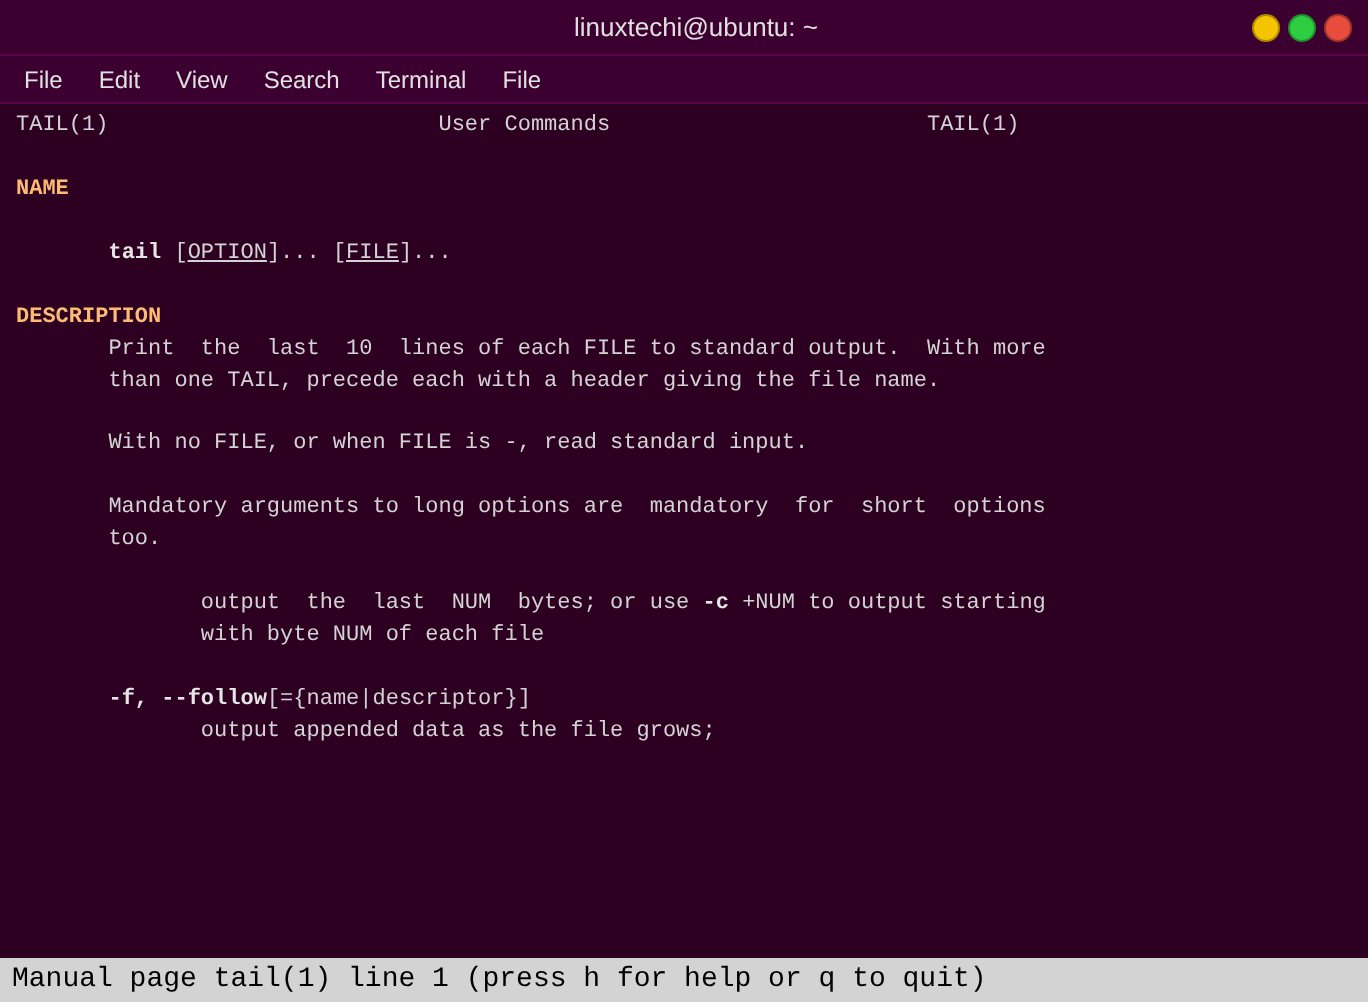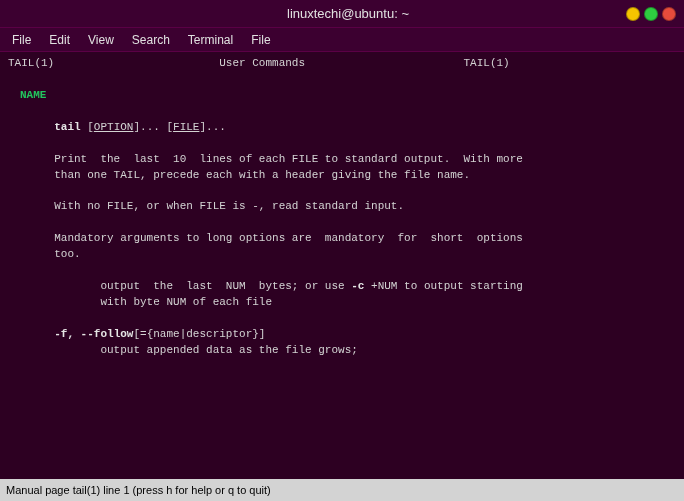--- a/index.html
+++ b/index.html
@@ -73,41 +73,40 @@
       font-size: 11px;
       line-height: 1.45;
     }
 
     .line {
       white-space: pre;
       color: #d3d3d3;
     }
     .line.bold {
       font-weight: bold;
-      color: #22c55e;
-      margin-left: 12px;
+      color: #fdba74;
     }
     .underline {
       text-decoration: underline;
     }
     .bold-text {
       font-weight: bold;
       color: #e5e5e5;
     }
 
     
     .statusbar {
       height: 22px;
       background: #d3d3d3;
       color: #000000;
       display: flex;
       align-items: center;
       padding: 0 6px;
-      font-family: Liberation Sans, sans-serif;
-      font-size: 11px;
+      font-family: Liberation Mono, monospace;
+      font-size: 14px;
       position: absolute;
       bottom: 0;
       left: 0;
       right: 0;
     }
   </style>
 </head>
 <body>
 
 <div class="titlebar">
@@ -132,20 +131,21 @@
 
   <div class="line">TAIL(1)                         User Commands                        TAIL(1)</div>
   <div class="line">&nbsp;</div>
 
   <div class="line bold">NAME</div>
   <div class="line">&nbsp;</div>
 
   <div class="line">       <span class="bold-text">tail</span> [<span class="underline">OPTION</span>]... [<span class="underline">FILE</span>]...</div>
   <div class="line">&nbsp;</div>
 
+  <div class="line bold">DESCRIPTION</div>
   <div class="line">       Print  the  last  10  lines of each FILE to standard output.  With more</div>
   <div class="line">       than one TAIL, precede each with a header giving the file name.</div>
   <div class="line">&nbsp;</div>
   <div class="line">       With no FILE, or when FILE is -, read standard input.</div>
   <div class="line">&nbsp;</div>
   <div class="line">       Mandatory arguments to long options are  mandatory  for  short  options</div>
   <div class="line">       too.</div>
   <div class="line">&nbsp;</div>
 
   <div class="line">              output  the  last  NUM  bytes; or use <span class="bold-text">-c</span> +NUM to output starting</div>

